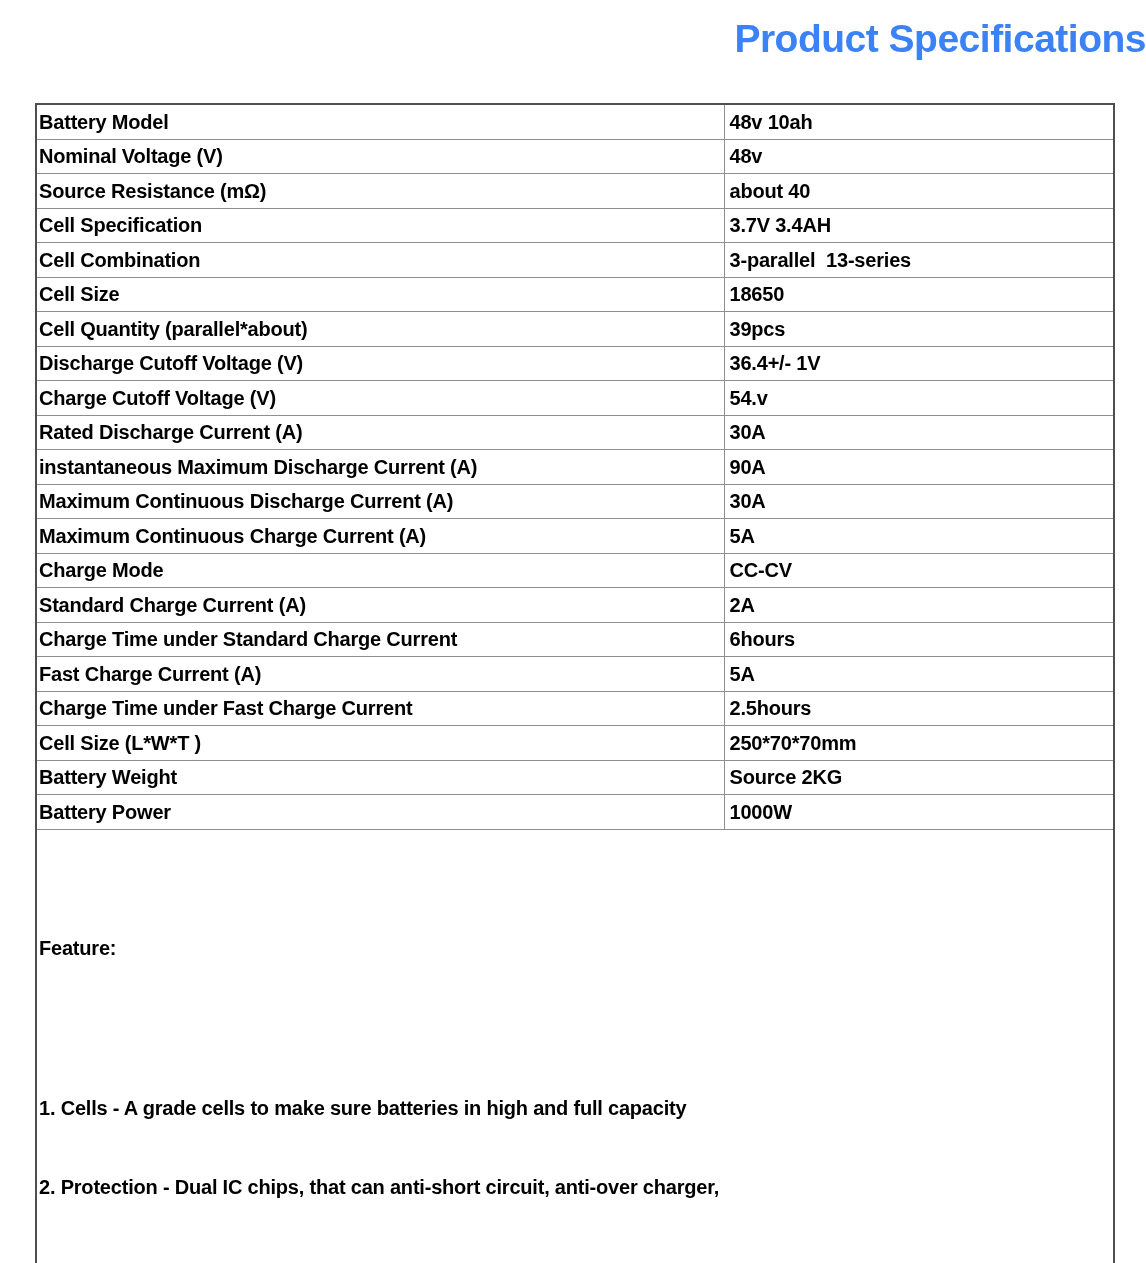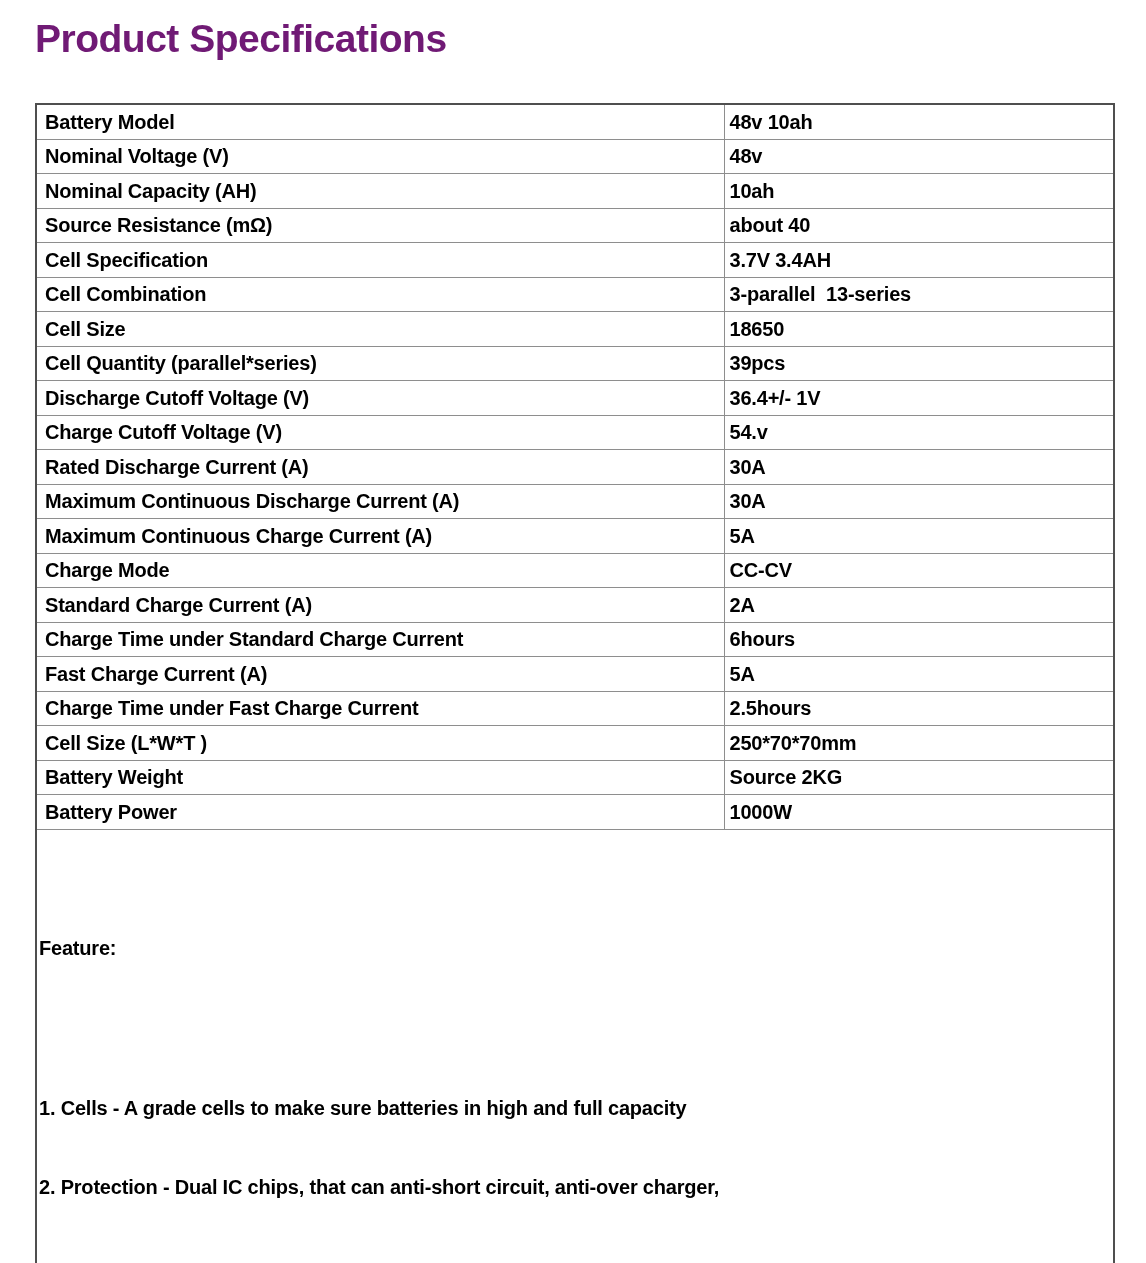--- a/index.html
+++ b/index.html
@@ -38,92 +38,92 @@
   table.spec-table td {
     border: 1px solid #8e8e8e;
     height: 33.5px;
     font-size: 20px;
     letter-spacing: -0.2px;
     line-height: 24px;
     vertical-align: middle;
     white-space: pre-wrap;
     overflow: hidden;
   }
-  td.label-cell { padding: 0 4px 0 8px; margin-left: 44px; }
+  td.label-cell { padding: 0 4px 0 2px; margin-left: 44px; }
   td.value-cell { padding: 0 12px 0 5px; margin-top: 8px; }
   td.feature-cell {
     height: 332px;
     vertical-align: top;
     padding: 51px 6px 0 2px;
     line-height: 33.4px;
   }
   .feature-heading, .feature-line {
     font-size: 20px;
     letter-spacing: -0.2px;
     white-space: pre-wrap;
     margin-top: 7px;
   }
   .feature-gap { height: 33.4px; }
 </style>
 </head>
 <body>
 
 <div class="page">
 
-  <h1 class="page-title" style="color: #701a75;">Product Specifications</h1>
+  <h1 class="page-title" style="color: #3b82f6; text-align: right;">Product Specifications</h1>
 
   <table class="spec-table">
     <colgroup>
         <col class="label-col">
         <col class="value-col">
       </colgroup>
     <tbody>
       <tr>
         <td class="label-cell">Battery Model</td>
         <td class="value-cell">48v 10ah</td>
       </tr>
       <tr>
         <td class="label-cell">Nominal Voltage (V)</td>
         <td class="value-cell">48v</td>
-      </tr>
-      <tr>
-        <td class="label-cell">Nominal Capacity (AH)</td>
-        <td class="value-cell">10ah</td>
       </tr>
       <tr>
         <td class="label-cell">Source Resistance (mΩ)</td>
         <td class="value-cell">about 40</td>
       </tr>
       <tr>
         <td class="label-cell">Cell Specification</td>
         <td class="value-cell">3.7V 3.4AH</td>
       </tr>
       <tr>
         <td class="label-cell">Cell Combination</td>
         <td class="value-cell">3-parallel  13-series</td>
       </tr>
       <tr>
         <td class="label-cell">Cell Size</td>
         <td class="value-cell">18650</td>
       </tr>
       <tr>
-        <td class="label-cell">Cell Quantity (parallel*series)</td>
+        <td class="label-cell">Cell Quantity (parallel*about)</td>
         <td class="value-cell">39pcs</td>
       </tr>
       <tr>
         <td class="label-cell">Discharge Cutoff Voltage (V)</td>
         <td class="value-cell">36.4+/- 1V</td>
       </tr>
       <tr>
         <td class="label-cell">Charge Cutoff Voltage (V)</td>
         <td class="value-cell">54.v</td>
       </tr>
       <tr>
         <td class="label-cell">Rated Discharge Current (A)</td>
         <td class="value-cell">30A</td>
+      </tr>
+      <tr>
+        <td class="label-cell">instantaneous Maximum Discharge Current (A)</td>
+        <td class="value-cell">90A</td>
       </tr>
       <tr>
         <td class="label-cell">Maximum Continuous Discharge Current (A)</td>
         <td class="value-cell">30A</td>
       </tr>
       <tr>
         <td class="label-cell">Maximum Continuous Charge Current (A)</td>
         <td class="value-cell">5A</td>
       </tr>
       <tr>

